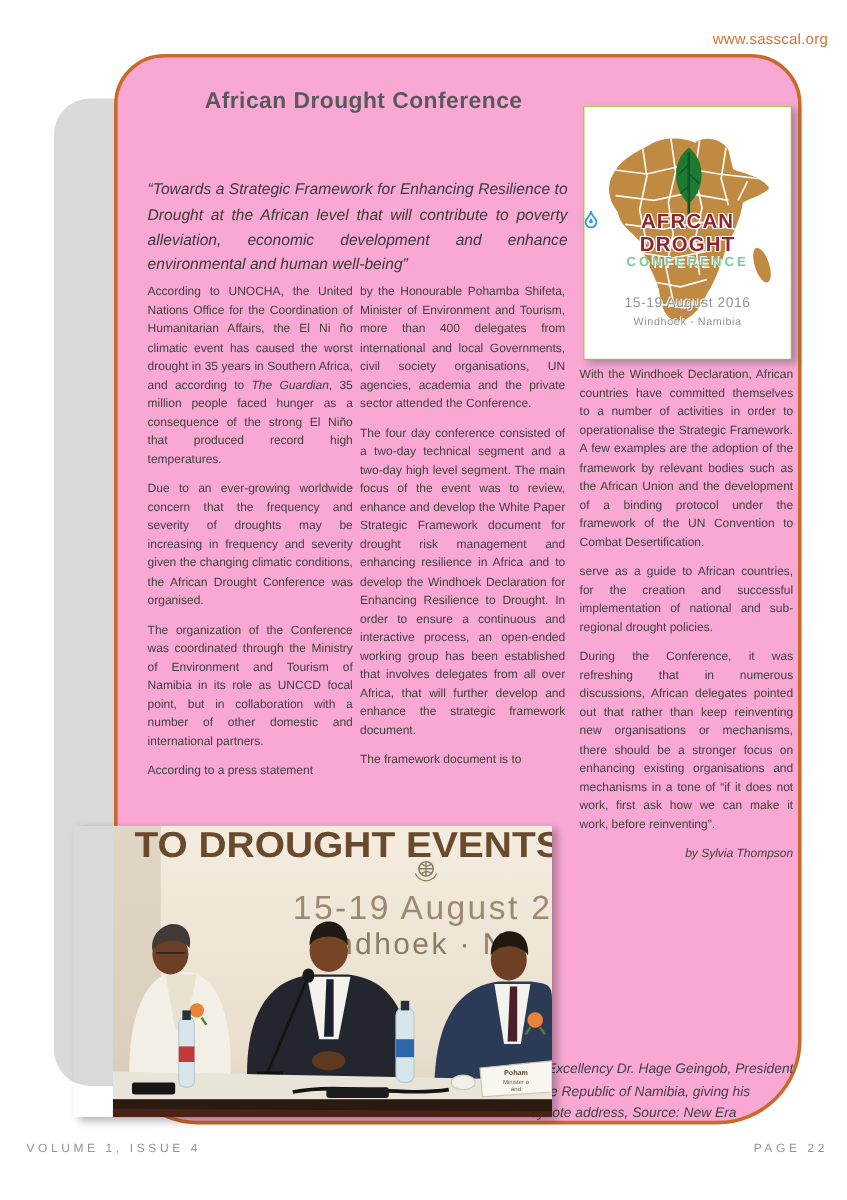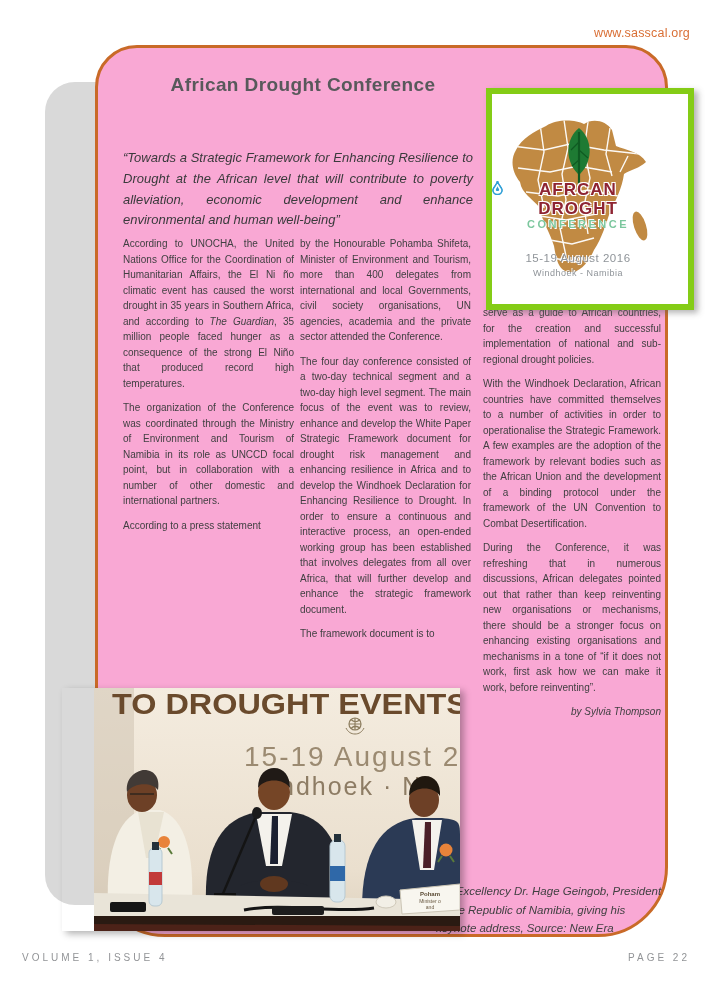--- a/index.html
+++ b/index.html
@@ -41,23 +41,22 @@
   .col p{margin:0 0 9px 0;}
   .col1{left:25px;top:188px;width:171px;}
   .col2{left:202px;top:188px;width:171px;}
   .col3{left:385px;top:257px;width:178px;}
   .italic{font-style:italic;}
   .sources{font-style:italic;}
   .byline{font-style:italic;text-align:right;margin-top:3px;}
   
   .logo-card{
     position:absolute;left:388px;top:40px;width:172px;height:210px;
-    background:#ffffff;border:6px solid #84cc16;
+    background:#ffffff;border:1px solid #84cc16;
     box-shadow:4px 3px 6px rgba(90,90,90,.45);
-    padding-left:24px;
   }
   .logo-card svg{position:absolute;left:0;top:0;}
   .logo-words{
     position:absolute;left:0;top:86px;width:172px;text-align:center;
     color:#8e2432;font-weight:bold;font-size:17px;line-height:19px;
     letter-spacing:1px;
     text-shadow:1px 1px 0 #fff,-1px -1px 0 #fff,1px -1px 0 #fff,-1px 1px 0 #fff;
   }
   .logo-words .drop{display:inline-block;vertical-align:-2px;}
   .logo-conference{
@@ -102,33 +101,34 @@
 <div class="article-box">
 
   <h1 class="article-title">
     <span>African Drought Conference</span><br>
   </h1>
 
   <p class="article-quote">“Towards a Strategic Framework for Enhancing Resilience to Drought at the African level that will contribute to poverty alleviation, economic development and enhance environmental and human well-being”</p>
 
   <div class="col col1">
     <p><span>According to UNOCHA, the United Nations Office for the Coordination of Humanitarian Affairs, the El Ni ño climatic event has caused the worst drought in 35 years in Southern Africa, and according to </span><span class="italic">The Guardian</span><span>, 35 million people faced hunger as a consequence of the strong El Niño that produced record high temperatures.</span></p>
+    <p>Due to an ever-growing worldwide concern that the frequency and severity of droughts may be increasing in frequency and severity given the changing climatic conditions, the African Drought Conference was organised.</p>
     <p>The organization of the Conference was coordinated through the Ministry of Environment and Tourism of Namibia in its role as UNCCD focal point, but in collaboration with a number of other domestic and international partners.</p>
     <p>According to a press statement</p>
   </div>
 
   <div class="col col2">
     <p>by the Honourable Pohamba Shifeta, Minister of Environment and Tourism, more than 400 delegates from international and local Governments, civil society organisations, UN agencies, academia and the private sector attended the Conference.</p>
     <p>The four day conference consisted of a two-day technical segment and a two-day high level segment. The main focus of the event was to review, enhance and develop the White Paper Strategic Framework document for drought risk management and enhancing resilience in Africa and to develop the Windhoek Declaration for Enhancing Resilience to Drought. In order to ensure a continuous and interactive process, an open-ended working group has been established that involves delegates from all over Africa, that will further develop and enhance the strategic framework document.</p>
     <p>The framework document is to</p>
   </div>
 
   <div class="col col3">
+    <p>With the Windhoek Declaration, African countries have committed themselves to a number of activities in order to operationalise the Strategic Framework. A few examples are the adoption of the framework by relevant bodies such as the African Union and the development of a binding protocol under the framework of the UN Convention to Combat Desertification.</p>
     <p>serve as a guide to African countries, for the creation and successful implementation of national and sub-regional drought policies.</p>
-    <p>With the Windhoek Declaration, African countries have committed themselves to a number of activities in order to operationalise the Strategic Framework. A few examples are the adoption of the framework by relevant bodies such as the African Union and the development of a binding protocol under the framework of the UN Convention to Combat Desertification.</p>
     <p>During the Conference, it was refreshing that in numerous discussions, African delegates pointed out that rather than keep reinventing new organisations or mechanisms, there should be a stronger focus on enhancing existing organisations and mechanisms in a tone of “if it does not work, first ask how we can make it work, before reinventing”.</p>
     <p class="byline">by Sylvia Thompson</p>
   </div>
 
   <div class="logo-card">
     <svg width="172" height="210" viewBox="0 0 172 210">
       <defs>
         <clipPath id="africaClip">
           <path d="M46,18 C58,10 76,12 84,16 C92,10 106,12 112,22 L116,38 C126,42 140,44 146,54 C140,60 130,62 124,66 C122,80 116,92 110,104 C106,116 102,130 94,142 C88,156 78,166 68,164 C58,162 56,150 54,138 C50,124 42,114 40,100 C32,90 22,86 20,74 C12,64 10,52 16,42 C22,30 34,24 46,18 Z"></path>
         </clipPath>

